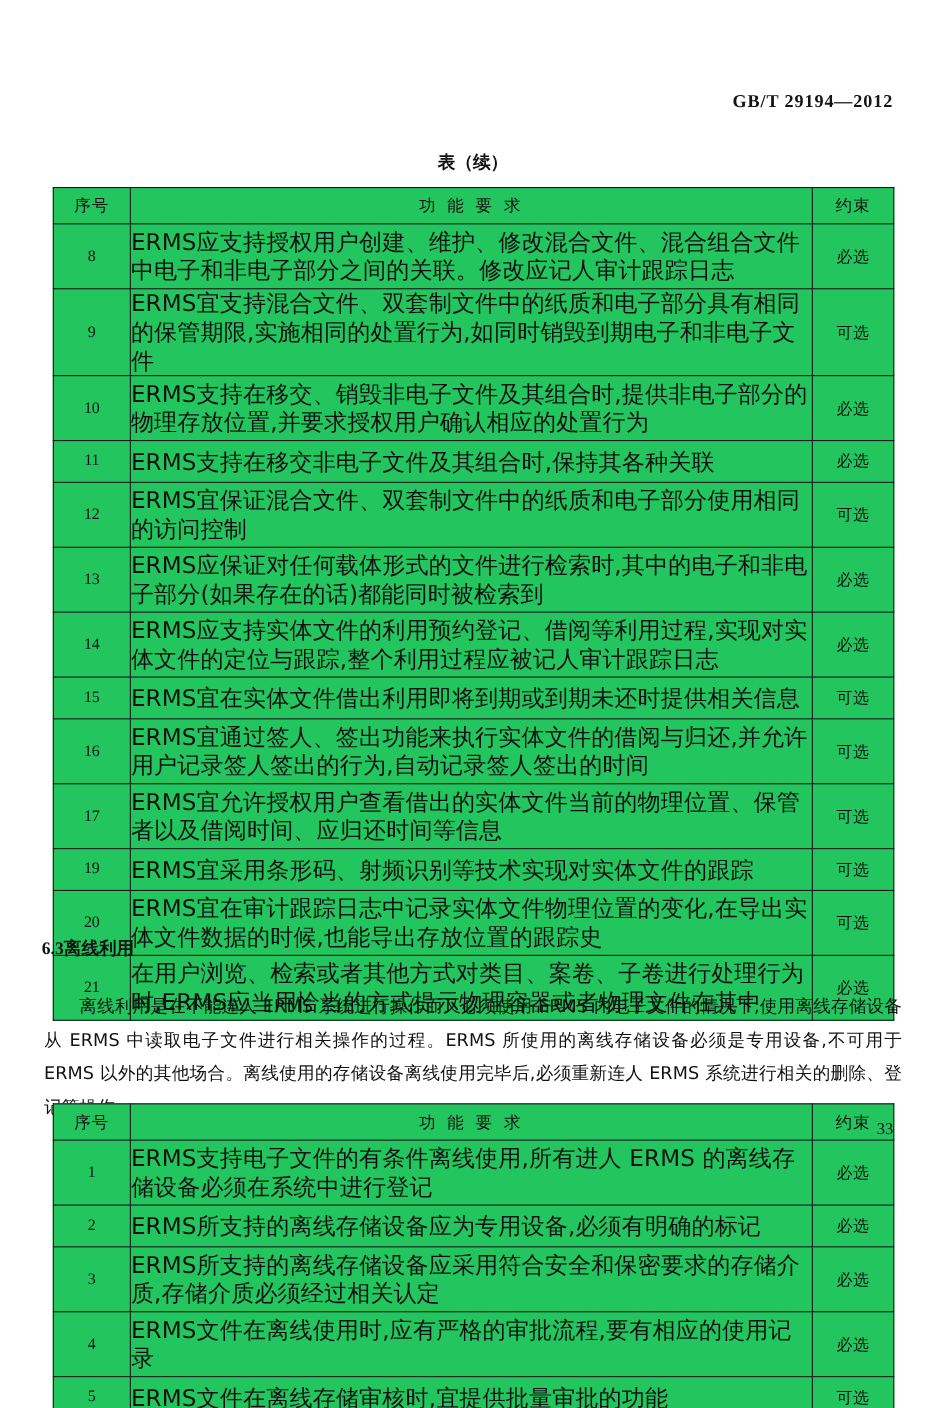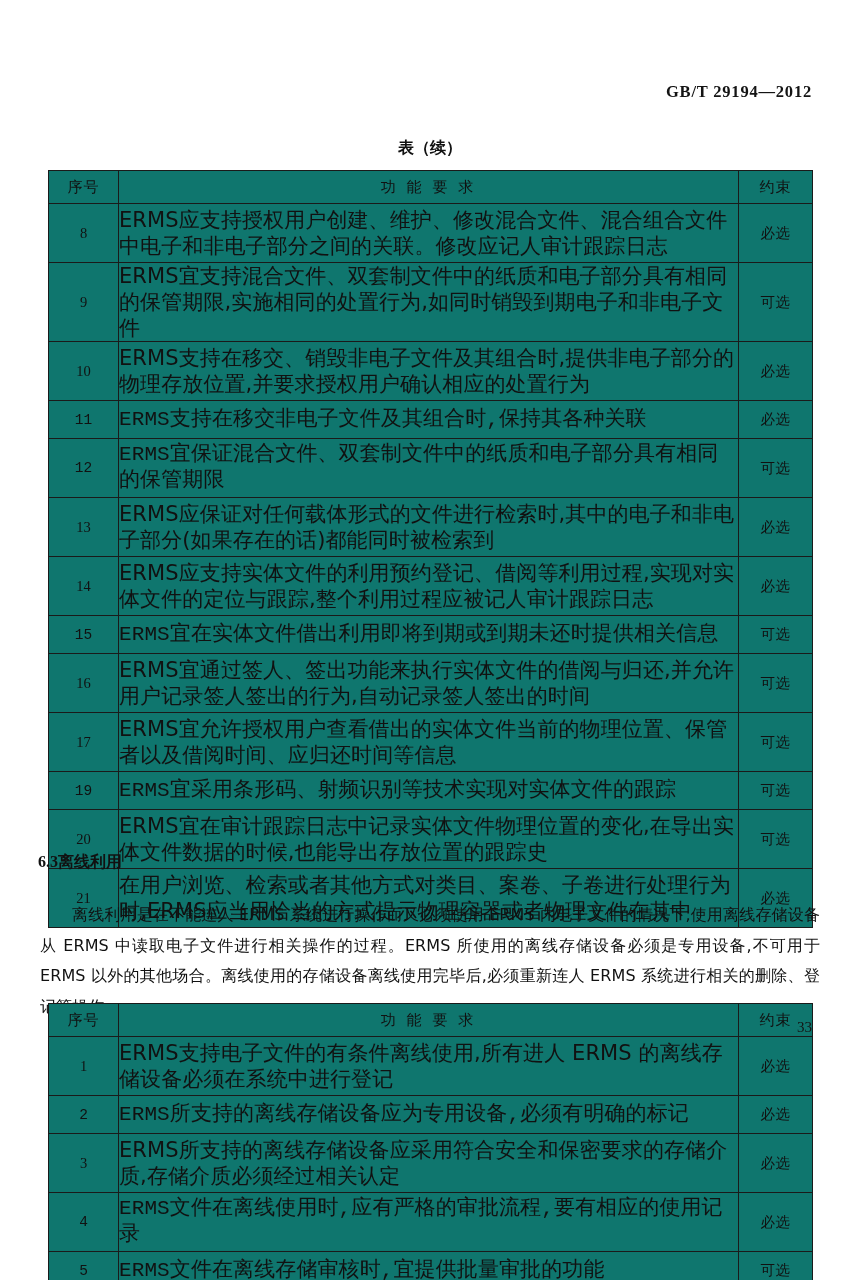--- a/index.html
+++ b/index.html
@@ -50,21 +50,21 @@
   }
   #caption-continued { top: 138px; }
 
   
   table.req {
     position: absolute;
     border-collapse: collapse;
     width: 764px;
     left: 48px;
     table-layout: fixed;
-    background: #0f766e;
+    background: #22c55e;
   }
   table.req td, table.req th {
     border: 1px solid #1a1a1a;
     padding: 0;
     vertical-align: middle;
     font-weight: normal;
   }
   table.req col.c-no    { width: 70px; }
   table.req col.c-req   { width: 620px; }
   table.req col.c-cons  { width: 74px; }
@@ -96,21 +96,21 @@
   td.body {
     text-align: left;
     font-size: 21px;
     line-height: 26px;
     padding: 5px 8px 5px 10px;
     font-family: "DejaVu Sans", "Liberation Sans", sans-serif;
     color: #111;
     letter-spacing: 0.1px;
   }
   tr.one-line td.body { padding-top: 3px; padding-bottom: 3px; }
-  tr.one-line td { height: 31px; font-family: Liberation Mono, monospace; }
+  tr.one-line td { height: 31px; }
   tr.two-line td { height: 58px; }
 
   
   .sec-heading {
     position: absolute;
     left: 38px;
     font-size: 16px;
     font-weight: bold;
     font-family: "DejaVu Sans", "Liberation Sans", sans-serif;
     color: #111;
@@ -180,21 +180,21 @@
           <td class="body">ERMS支持在移交、销毁非电子文件及其组合时,提供非电子部分的物理存放位置,并要求授权用户确认相应的处置行为</td>
           <td class="cons">必选</td>
         </tr>
         <tr class="one-line">
           <td class="no">11</td>
           <td class="body">ERMS支持在移交非电子文件及其组合时,保持其各种关联</td>
           <td class="cons">必选</td>
         </tr>
         <tr class="one-line">
           <td class="no">12</td>
-          <td class="body">ERMS宜保证混合文件、双套制文件中的纸质和电子部分具有相同的保管期限</td>
+          <td class="body">ERMS宜保证混合文件、双套制文件中的纸质和电子部分使用相同的访问控制</td>
           <td class="cons">可选</td>
         </tr>
         <tr class="two-line">
           <td class="no">13</td>
           <td class="body">ERMS应保证对任何载体形式的文件进行检索时,其中的电子和非电子部分(如果存在的话)都能同时被检索到</td>
           <td class="cons">必选</td>
         </tr>
         <tr class="two-line">
           <td class="no">14</td>
           <td class="body">ERMS应支持实体文件的利用预约登记、借阅等利用过程,实现对实体文件的定位与跟踪,整个利用过程应被记人审计跟踪日志</td>

